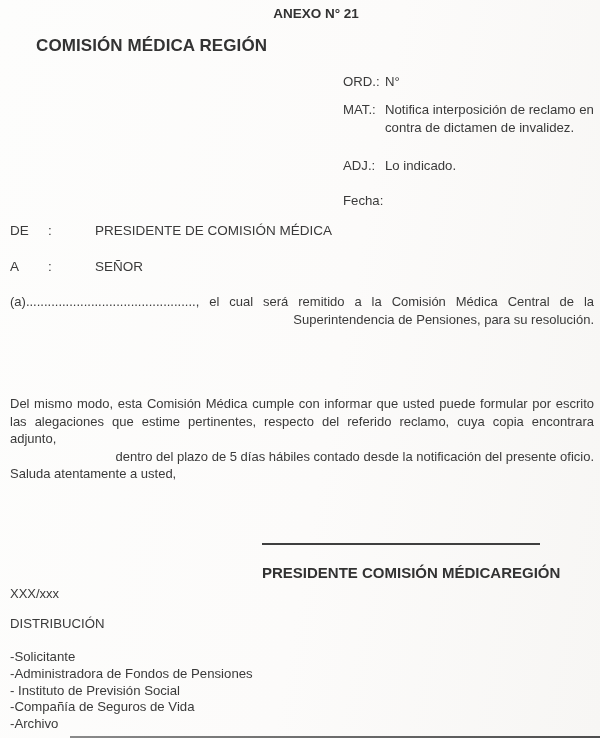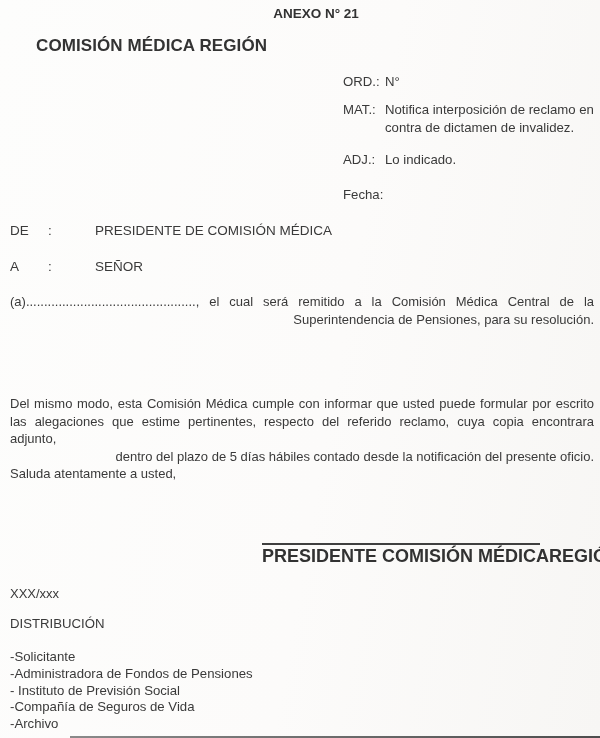--- a/index.html
+++ b/index.html
@@ -36,21 +36,21 @@
   }
   .refs {
     position: absolute;
     top: 73px; left: 343px;
     width: 252px;
     font-size: 13.2px;
     line-height: 18px;
   }
   .ref-row { display: grid; grid-template-columns: 42px 1fr; }
   .ref-row.ord { margin-bottom: 10px; }
-  .ref-row.mat { margin-bottom: 14px; }
+  .ref-row.mat { margin-bottom: 20px; }
   .ref-row.adj { margin-bottom: 17px; }
   .ref-val-line { white-space: nowrap; }
   .addr {
     position: absolute;
     left: 10px; top: 222px;
     width: 584px;
     font-size: 13.5px;
     line-height: 18px;
   }
   .addr-row { display: grid; grid-template-columns: 38px 47px 1fr; white-space: nowrap; }
@@ -69,25 +69,25 @@
   .closing {
     position: absolute;
     left: 10px; top: 466px;
     font-size: 13px;
   }
   .signature {
     position: absolute;
     top: 543px; left: 262px;
     width: 278px;
     border-top: 2px solid #3f3f3f;
-    padding-top: 1px;
+    padding-top: 19px;
     display: flex;
     justify-content: space-between;
     font-weight: bold;
-    font-size: 18px;
+    font-size: 15px;
     color: #323232;
     white-space: nowrap;
   }
   .initials {
     position: absolute;
     left: 10px; top: 586px;
     font-size: 13px;
   }
   .dist-title {
     position: absolute;

